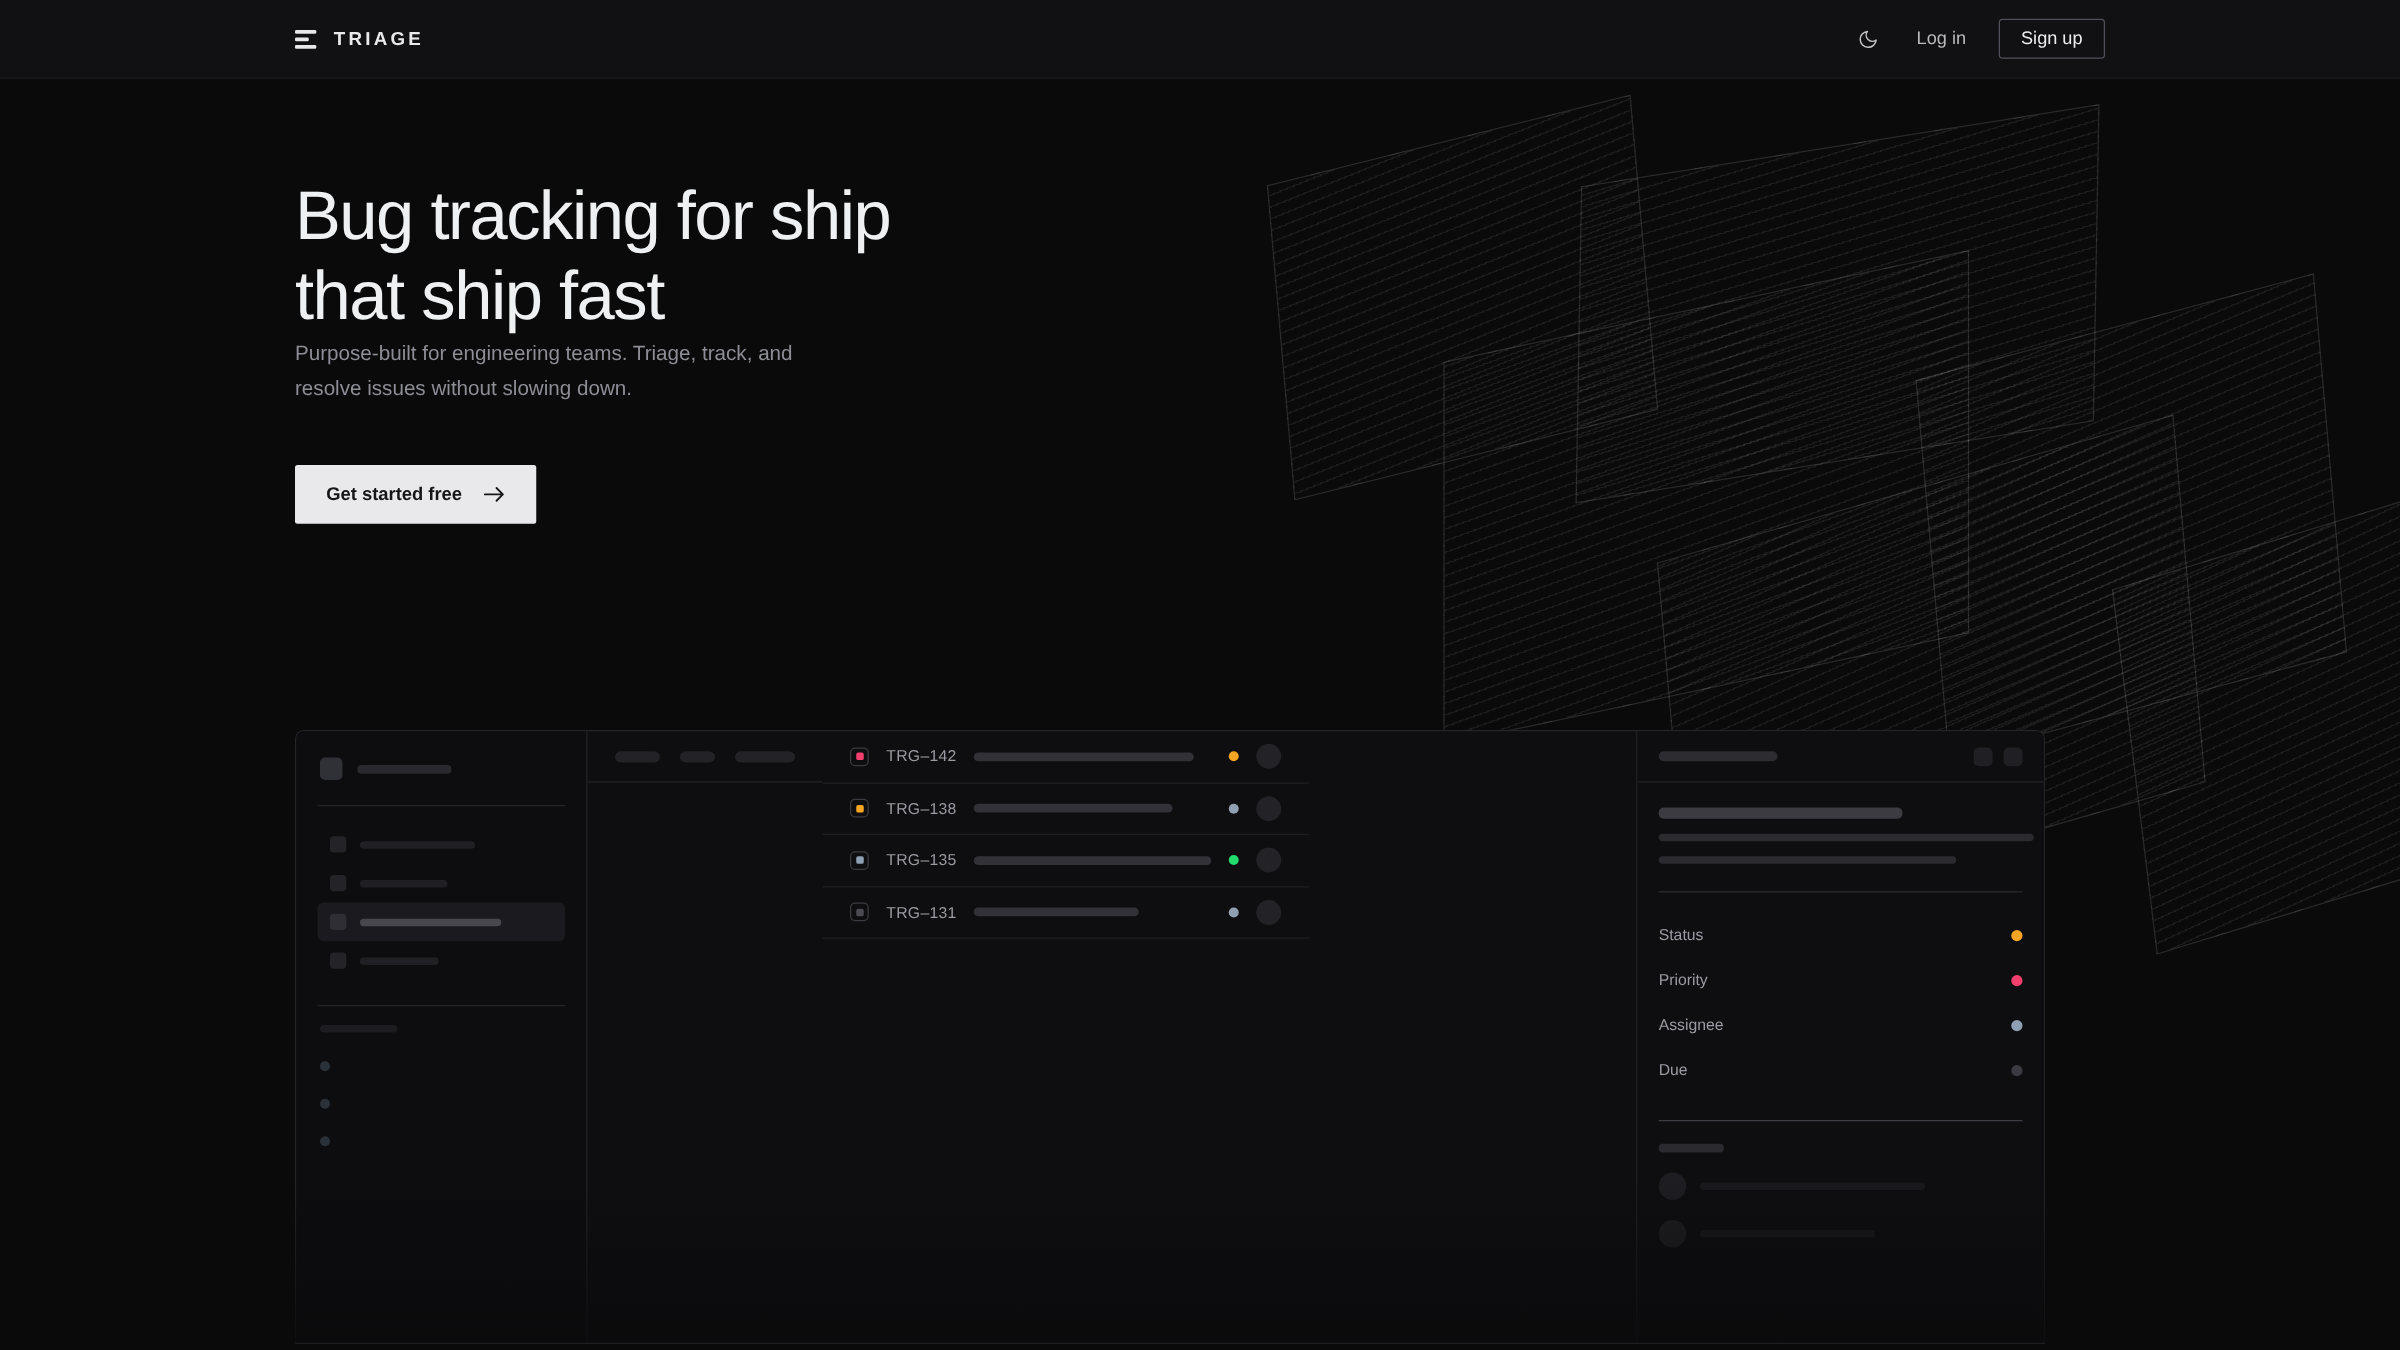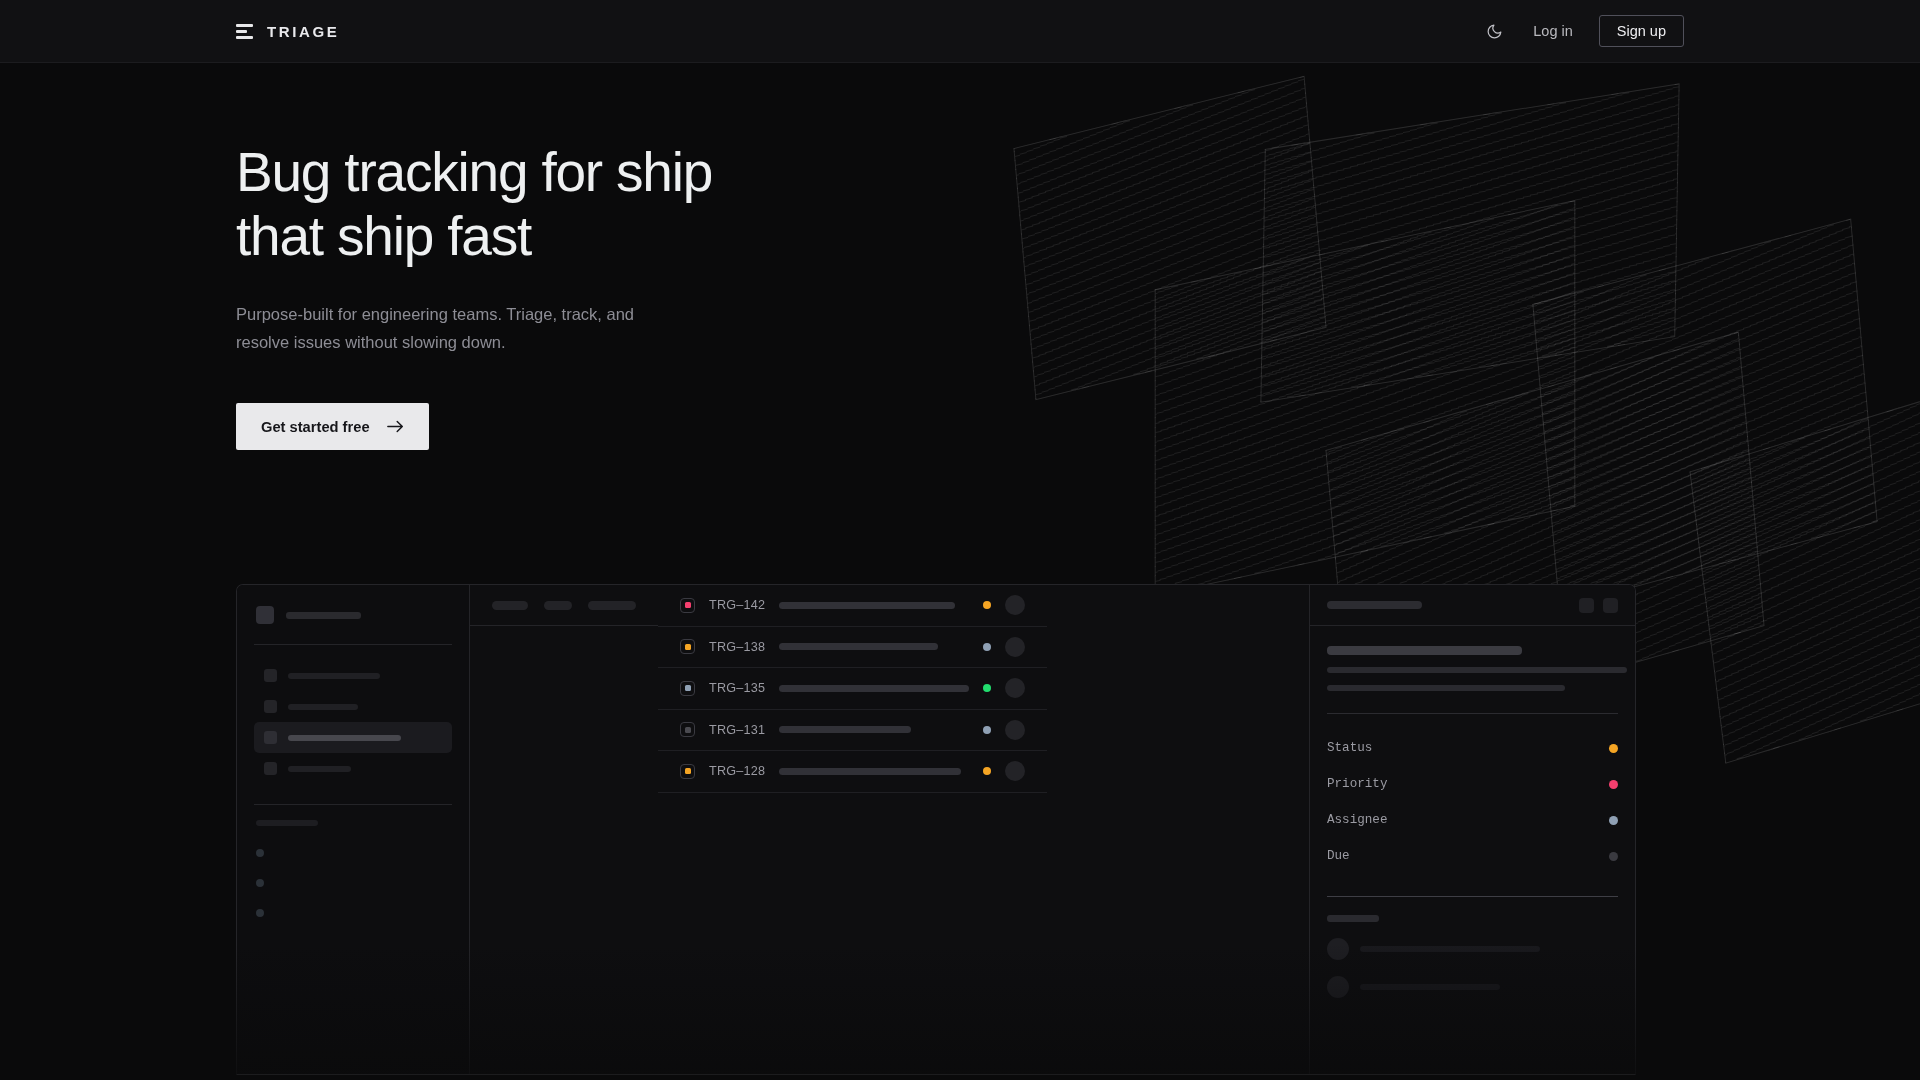--- a/index.html
+++ b/index.html
@@ -66,21 +66,21 @@
   .panel.p4 { width:330px; height:300px; left:1540px; top:200px; transform:rotate(-15deg) skewX(-10deg); }
   .panel.p5 { width:430px; height:290px; left:1330px; top:330px; transform:rotate(-16deg) skewX(-11deg); }
   .panel.p6 { width:340px; height:290px; left:1700px; top:360px; transform:rotate(-17deg) skewX(-10deg); }
 
   .hero { position:relative; z-index:2; padding:78px 0 0 236px; }
   .headline {
     color:#eef0f1; font-size:55px; line-height:1.16;
     font-weight:400; letter-spacing:-1.2px; max-width:760px;
   }
   .subhead {
-    margin-top:31px; color:#8d8d95; font-size:16.5px; line-height:1.72;
+    color:#8d8d95; font-size:16.5px; line-height:1.72;
     max-width:480px;
   }
   .cta {
     margin-top:47px; display:inline-flex; align-items:center; gap:17px;
     background:#e9e9eb; color:#16161a;
     font-size:14.7px; font-weight:700;
     padding:0 25px; height:47px; border:none; border-radius:2px;
     cursor:pointer; font-family:"Liberation Sans", sans-serif;
   }
 
@@ -159,21 +159,21 @@
     height:41px; border-bottom:1px solid #242428;
     display:flex; align-items:center; padding:0 17px;
   }
   .detail-head .bar { height:8px; width:95px; border-radius:4px; background:#2c2c31; }
   .icon-btns { margin-left:auto; display:flex; gap:9px; }
   .icon-btn { width:15px; height:15px; border-radius:4px; background:#202024; cursor:pointer; }
   .detail-body { padding:20px 17px 0 17px; }
   .d-title { height:9px; width:195px; border-radius:4px; background:#3b3b41; }
   .d-line { height:6px; border-radius:3px; background:#2a2a2f; margin-top:12px; }
   .d-div { height:1px; background:#2b2b30; margin:22px 0 16px 0; }
-  .prop { display:flex; align-items:center; padding:11px 0;font-family:Liberation Mono, monospace; }
+  .prop { display:flex; align-items:center; padding:11px 0; }
   .prop-label { color:#9b9ba3; font-size:12.6px; }
   .prop-val { margin-left:auto; width:9px; height:9px; border-radius:50%; }
   .d-div2 { height:1px; background:#3e3e45; margin:22px 0 18px 0; }
   .comment-label { height:7px; width:52px; border-radius:3px; background:#2a2a2f; }
   .comment { display:flex; align-items:center; gap:11px; margin-top:16px; }
   .comment .c-av { width:22px; height:22px; border-radius:50%; background:#1e1e22; flex:0 0 22px; }
   .comment .c-bar { height:6px; border-radius:3px; background:#19191d; }
 
   .app-fade {
     position:absolute; z-index:4; left:236px; top:880px;
@@ -317,31 +317,20 @@
             <span class="prio">
               <i style="background:#4a4a50"></i>
             </span>
             <span class="issue-id">TRG–131</span>
             <span class="title-sk" style="width:132px"></span>
             <span class="row-right">
               <span class="status-dot" style="background:#8fa0b4"></span>
               <span class="row-avatar"></span>
             </span>
           </div>
-          <div class="row">
-            <span class="prio">
-              <i style="background:#f5a524"></i>
-            </span>
-            <span class="issue-id">TRG–128</span>
-            <span class="title-sk" style="width:182px"></span>
-            <span class="row-right">
-              <span class="status-dot" style="background:#f5a524"></span>
-              <span class="row-avatar"></span>
-            </span>
-          </div>
         </div>
     </div>
 
     <div class="detail">
       <div class="detail-head">
         <div class="bar"></div>
         <div class="icon-btns">
           <div class="icon-btn"></div>
           <div class="icon-btn"></div>
         </div>

